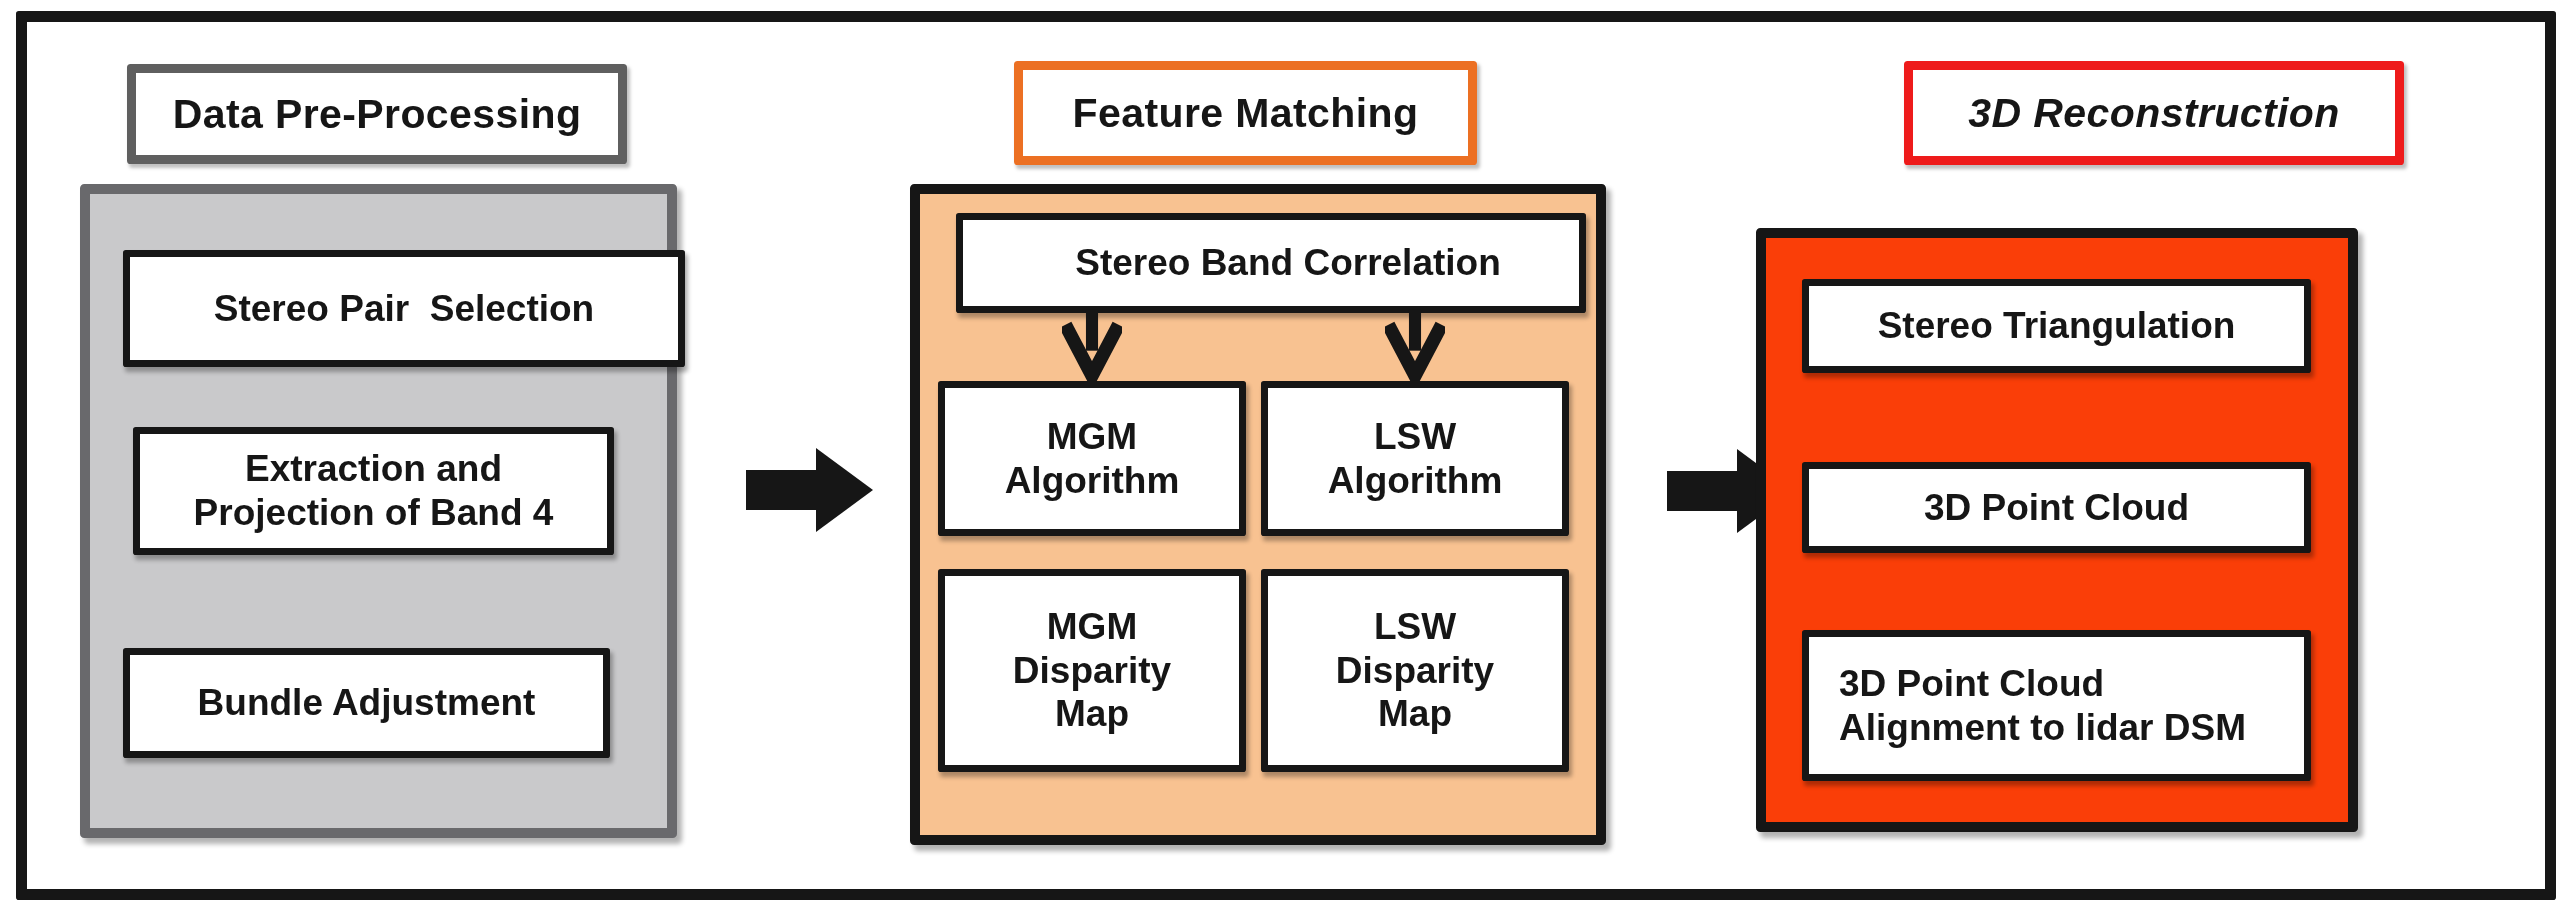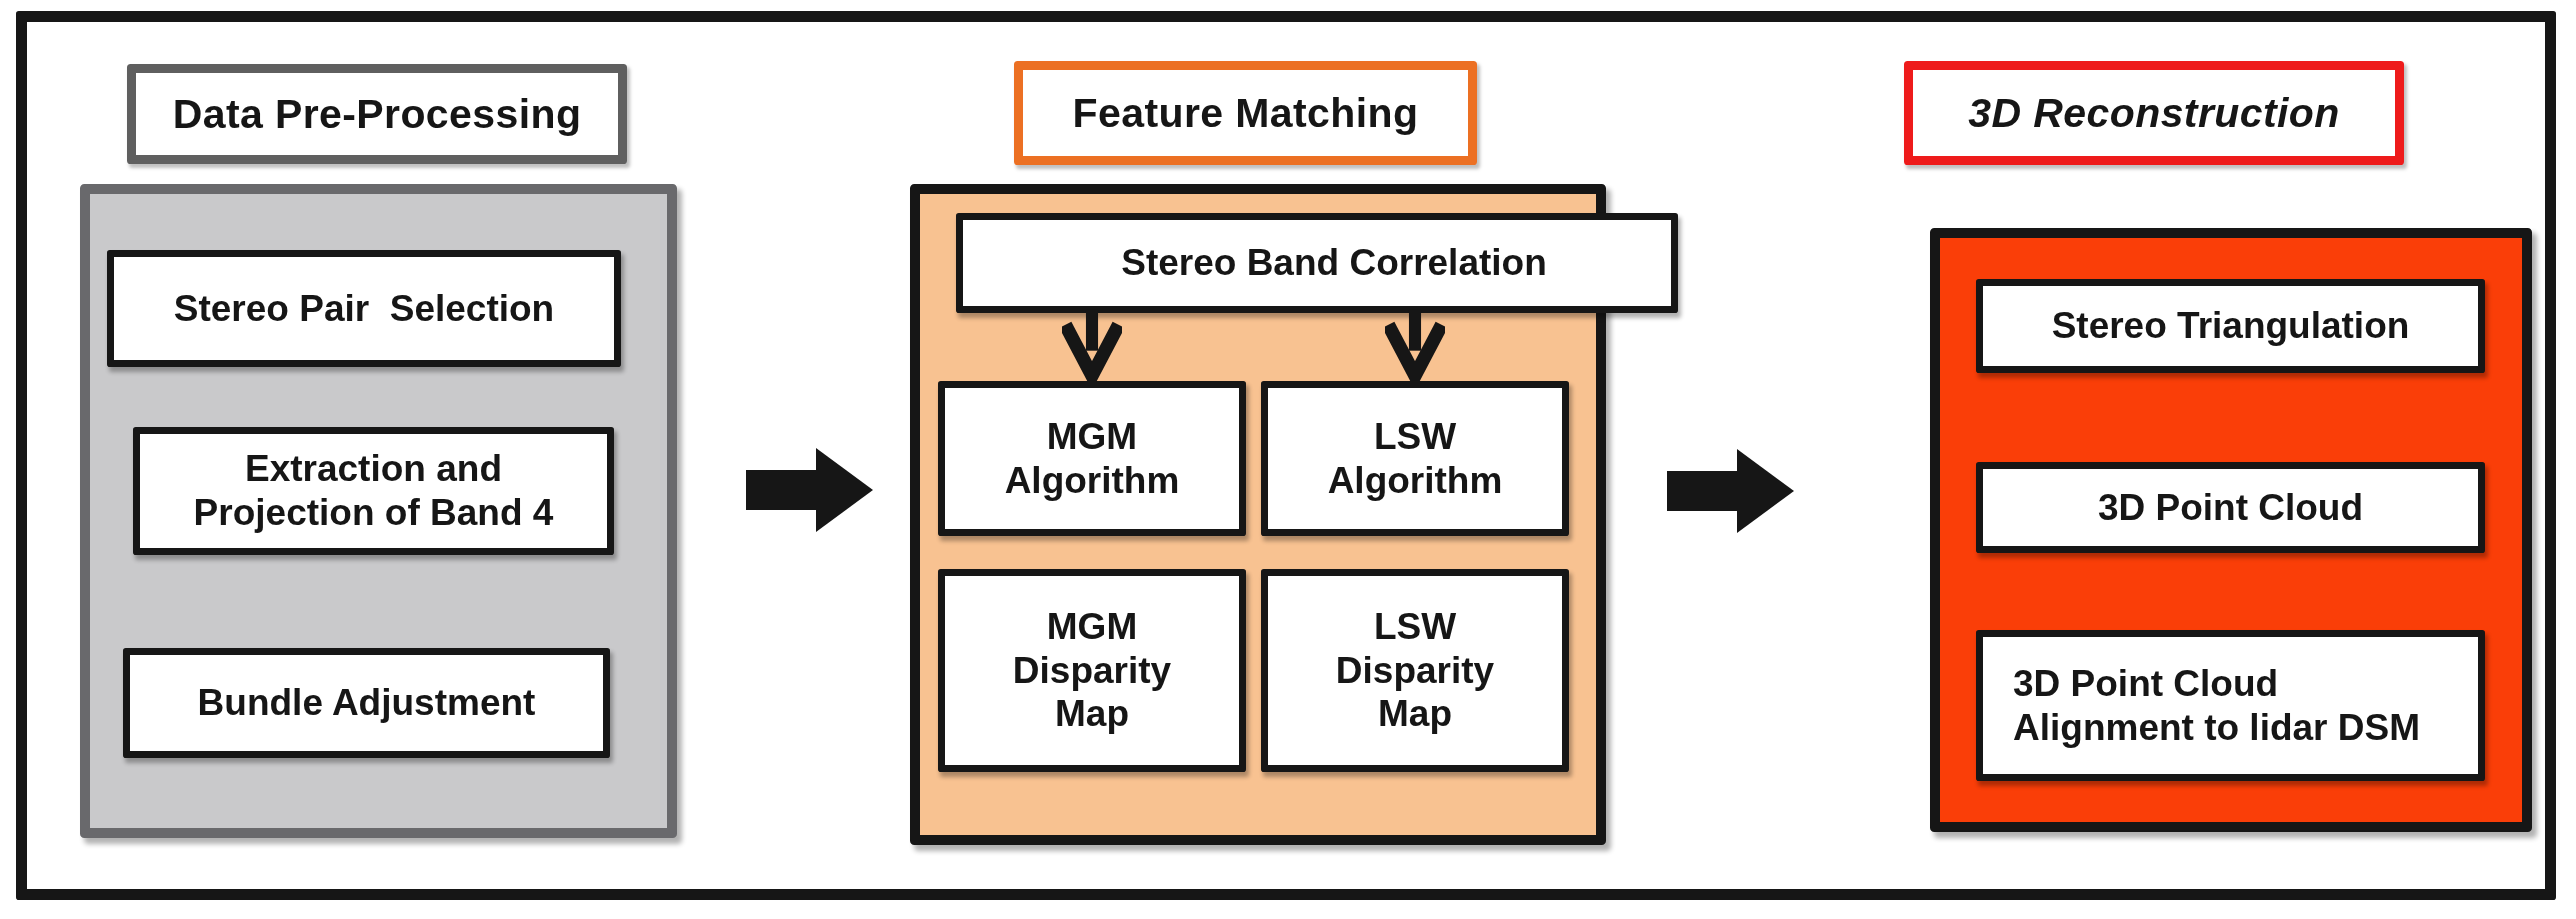--- a/index.html
+++ b/index.html
@@ -57,21 +57,21 @@
     left: 80px; top: 184px; width: 597px; height: 654px;
     background: var(--gray-panel-fill, #C9C9CB);
     border: 10px solid var(--gray-panel-border, #69696C);
   }
   .panel-peach {
     left: 910px; top: 184px; width: 696px; height: 661px;
     background: var(--peach-panel-fill, #F8C291);
     border: 10.7px solid var(--ink, #161616);
   }
   .panel-orangered {
-    left: 1930px; top: 228px; width: 602px; height: 604px;
+    left: 1756px; top: 228px; width: 602px; height: 604px;
     background: var(--orangered-panel-fill, #FA3E08);
     border: 10.7px solid var(--ink, #161616);
   }
 
   
   .wbox {
     position: absolute;
     box-sizing: border-box;
     background: var(--box-fill, #ffffff);
     border: 7.8px solid var(--ink, #161616);
@@ -86,26 +86,26 @@
     box-shadow: 2.8px 4.3px 4.3px rgba(0,0,0,0.30);
   }
   .wbox.left-text {
     justify-content: flex-start;
     text-align: left;
     padding-left: 30px;
     padding-right: 14.2px;
   }
 
   
-  .b-stereo-pair { left: 17px;  top: 56px;  width: 514px; height: 117px; }
+  .b-stereo-pair { left: 33px;  top: 56px;  width: 562px; height: 117px; }
   .b-extraction  { left: 43px;  top: 233px; width: 481px; height: 128px; }
   .b-bundle      { left: 33px;  top: 454px; width: 487px; height: 110px; }
 
   
-  .b-sbc       { left: 36px;  top: 19px;  width: 722px; height: 100px; padding-left: 34px; }
+  .b-sbc       { left: 36px;  top: 19px;  width: 630px; height: 100px; padding-left: 34px; }
   .b-mgm-alg   { left: 18px;  top: 187px; width: 308px; height: 155px; }
   .b-lsw-alg   { left: 341px; top: 187px; width: 308px; height: 155px; }
   .b-mgm-disp  { left: 18px;  top: 375px; width: 308px; height: 203px; }
   .b-lsw-disp  { left: 341px; top: 375px; width: 308px; height: 203px; }
 
   
   .b-tri   { left: 36px; top: 41px;  width: 509px; height: 94px; }
   .b-pc    { left: 36px; top: 224px; width: 509px; height: 91px; }
   .b-align { left: 36px; top: 392px; width: 509px; height: 151px; }
 

